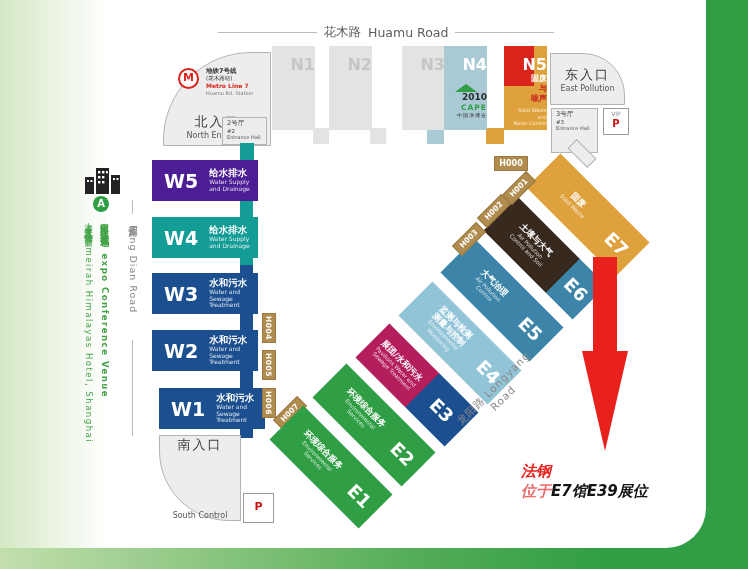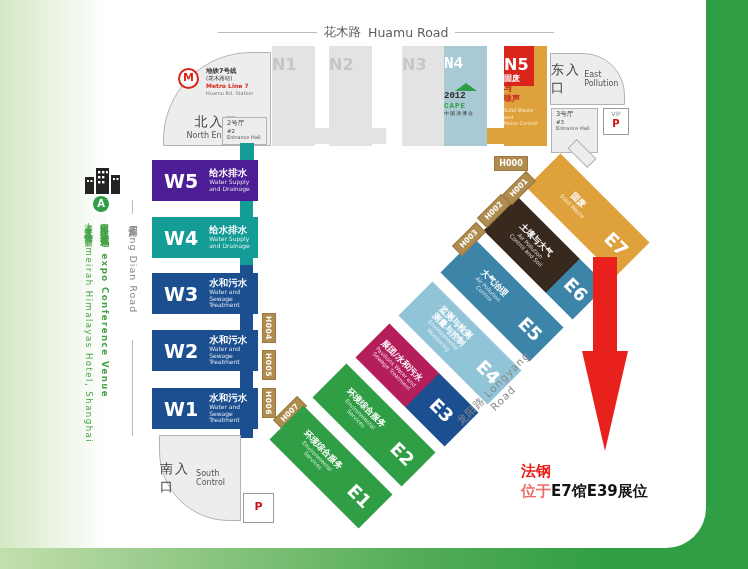--- a/index.html
+++ b/index.html
@@ -14,23 +14,23 @@
 
   
   .huamu { left:218px; top:24px; width:336px; display:flex; align-items:center; gap:7px;
            color:#5c5c5c; font-size:12.5px; }
   .huamu .line { flex:1; height:1px; background:#b9b9b9; }
 
   
   .gray-block { background:#ededed; border:1px solid #b3b3b3; color:#3c3c3c; box-sizing:border-box; }
   .north-ent { left:163px; top:52px; width:108px; height:94px; border-top-left-radius:88px; }
   .east-ent  { left:550px; top:53px; width:75px; height:52px; border-top-right-radius:42px;
-               display:flex; flex-direction:row; align-items:center; justify-content:center; }
+               display:flex; flex-direction:column; align-items:center; justify-content:center; }
   .south-ent { left:159px; top:435px; width:82px; height:86px; border-bottom-left-radius:70px;
-               display:flex; flex-direction:row; align-items:center; justify-content:space-between; }
+               display:flex; flex-direction:column; align-items:center; justify-content:space-between; }
   .ent-zh { font-size:13px; letter-spacing:2px; }
   .ent-en { font-size:8px; color:#555; }
 
   .metro-logo { position:absolute; left:14px; top:15px; width:17px; height:17px;
                 border:2.5px solid #d9251c; border-radius:50%; color:#d9251c;
                 font-weight:bold; font-size:11px; line-height:16px; text-align:center; background:#fff; }
   .metro-txt { position:absolute; left:42px; top:14px; line-height:1.25; }
   .mt1 { font-size:6.5px; color:#333; font-weight:bold; }
   .mt2 { font-size:5.5px; color:#333; }
   .mt3 { font-size:6px; color:#d9251c; font-weight:bold; }
@@ -44,25 +44,25 @@
   .hall3 { left:551px; top:108px; width:47px; height:45px; }
   .hall1 { left:243px; top:435px; width:40px; height:54px; }
 
   .vip { left:603px; top:108px; width:26px; height:27px; background:#fff; border:1px solid #9a9a9a;
          text-align:center; line-height:1.1; padding-top:2px; box-sizing:border-box; }
   .vip-t { font-size:6px; color:#8a8a8a; } .vip-p { font-size:10px; font-weight:bold; color:#cc1414; }
   .parking { left:243px; top:493px; width:29px; height:28px; background:#fff; border:1px solid #9a9a9a;
              color:#cc1414; font-weight:bold; font-size:11px; text-align:center; line-height:26px; }
 
   
-  .hall-n { top:46px; width:43px; height:100px; text-align:left; }
+  .hall-n { top:46px; width:43px; height:84px; text-align:right; }
   .hall-n .nid { font-size:16px; font-weight:bold; margin-top:9px; }
   .n-gray { background:#e3e3e3; color:#c6c6c6; }
   .n1 { left:272px; } .n2 { left:329px; } .n3 { left:402px; }
-  .n4 { left:444px; background:#a9c9d4; color:#fff;font-family:Liberation Mono, monospace; }
+  .n4 { left:444px; background:#a9c9d4; color:#fff; }
   .n5 { left:504px; background:#dfa13c; color:#fff; }
   .n5red { position:absolute; left:0; top:0; width:30px; height:40px; background:#d9251c; }
   .n5 .nid, .n5 .n5t { position:relative; }
   .n5t-zh { font-size:8px; font-weight:bold; color:#c3261d; line-height:1.25; }
   .n5 .nid + .n5t .n5t-zh:first-child { color:#fff; }
   .n5t-en { font-size:5px; color:#fbeecb; line-height:1.3; margin-top:3px; }
   .cape { margin-top:10px; line-height:1.2; }
   .cape .roof { width:0; height:0; margin:0 auto; border-left:11px solid transparent;
                 border-right:11px solid transparent; border-bottom:8px solid #2f9e44; }
   .cape-year { font-size:9px; font-weight:bold; color:#2b2b2b; }
@@ -82,21 +82,21 @@
   .t-w1s { left:240px; top:425px; width:13px; height:13px; background:#1c4f8f; }
 
   
   .hall-w { left:152px; width:106px; height:41px; display:flex; align-items:center; color:#fff; }
   .hall-w .wid { font-size:19px; font-weight:bold; padding-left:12px; }
   .hall-w .wtxt { margin-left:11px; line-height:1.15; }
   .hall-w .wzh { font-size:9.5px; font-weight:bold; }
   .hall-w .wen { font-size:6px; opacity:.85; }
   .w5 { top:160px; background:#4c1d95; } .w4 { top:217px; background:#149c97; }
   .w3 { top:273px; background:#1c4f8f; } .w2 { top:330px; background:#1c4f8f; }
-  .w1 { top:388px; background:#1c4f8f; }
+  .w1 { top:388px; background:#1c4f8f;margin-left:7px; }
 
   
   .hall-e { width:126px; height:48px; display:flex; align-items:center; color:#fff;
             transform:rotate(45deg); }
   .hall-e .etxt { flex:1; text-align:center; line-height:1.15; }
   .hall-e .ezh { font-size:8.5px; font-weight:bold; }
   .hall-e .een { font-size:5.5px; opacity:.82; line-height:1.15; }
   .hall-e .eid { font-size:18px; font-weight:bold; padding-right:10px; }
   .e1 { left:268px; top:443px; background:#2f9e44; }
   .e2 { left:311px; top:401px; background:#2f9e44; }
@@ -124,21 +124,21 @@
   .conn1 { left:280px; top:444px; width:24px; height:10px; }
 
   .longyang { left:433px; top:380px; width:130px; text-align:center; transform:rotate(-45deg);
               color:#8a8a8a; font-size:10.5px; letter-spacing:1px; }
 
   .arrow-shaft { left:593px; top:257px; width:24px; height:96px; background:#e8211d; }
   .arrow-head { left:582px; top:351px; width:0; height:0;
                 border-left:23px solid transparent; border-right:23px solid transparent;
                 border-top:100px solid #e8211d; }
 
-  .anno { left:521px; top:461px; font-weight:bold; font-size:15px; line-height:1.35; }
+  .anno { left:521px; top:461px; font-weight:bold; font-size:15px; line-height:1.35;font-style:italic; }
   .anno-company { color:#e8211d; }
   .anno-prefix { color:#ed6a6a; }
   .anno-loc { color:#141414; }
 
   
   .bldg { left:84px; top:165px; }
   .markerA { left:93px; top:196px; width:16px; height:16px; border-radius:50%;
              background:#2f9e44; color:#fff; font-size:10px; font-weight:bold;
              text-align:center; line-height:16px; }
   .v-text { writing-mode:vertical-rl; text-orientation:mixed; color:#45a348;
@@ -201,21 +201,21 @@
     <div class="abs hall-n n-gray n2">
       <div class="nid">N2</div>
     </div>
     <div class="abs hall-n n-gray n3">
       <div class="nid">N3</div>
     </div>
     <div class="abs hall-n n4">
       <div class="nid">N4</div>
       <div class="cape">
         <div class="roof"></div>
-        <div class="cape-year">2012</div>
+        <div class="cape-year">2010</div>
         <div class="cape-name">CAPE</div>
         <div class="cape-sub">中国净博会</div>
       </div>
     </div>
     <div class="abs hall-n n5">
       <div class="n5red"></div>
       <div class="nid">N5</div>
       <div class="n5t">
         <div class="n5t-zh">固废</div>
         <div class="n5t-zh">与</div>

